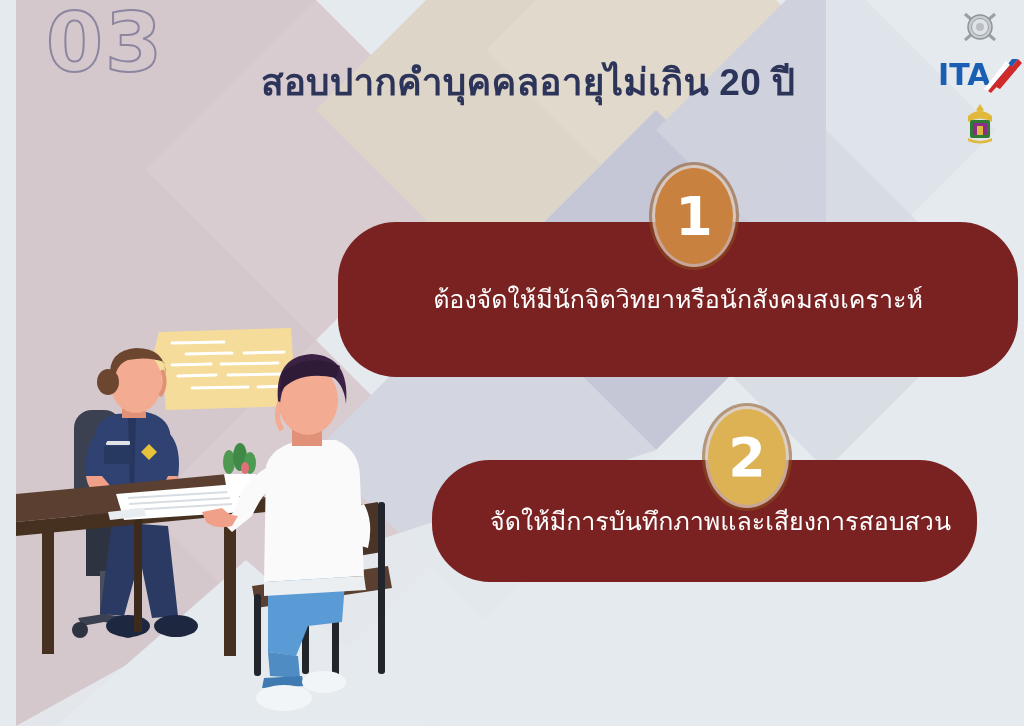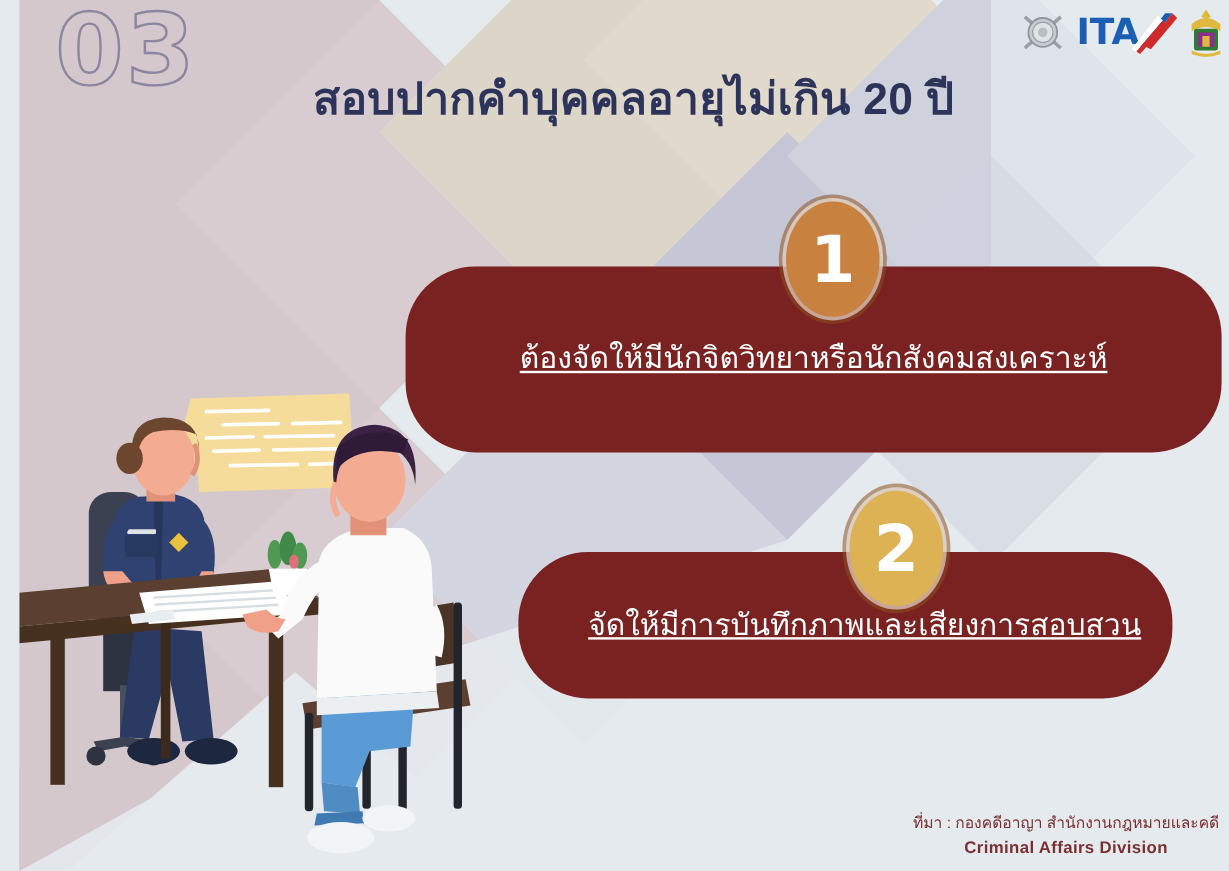--- a/index.html
+++ b/index.html
@@ -25,30 +25,29 @@
     position:absolute; left:30px; top:2px; z-index:20;
     font-size:82px; font-weight:bold; line-height:1;
     color:transparent;
     -webkit-text-stroke:2px #8d86a0;
     letter-spacing:2px;
     font-family:"DejaVu Sans", sans-serif;
   }
 
   
   .logos { position:absolute; right:18px; top:6px; z-index:30;
-           display:flex; align-items:center; gap:7px; }
+           display:flex; align-items:center; gap:7px;flex-direction:column; }
 
   
   .card {
     position:absolute; z-index:15;
     background:#7a2121; border-radius:58px;
     display:flex; align-items:center; justify-content:center;
     color:#fff; text-align:center;
     padding:0 26px;
-    text-decoration:underline;
   }
   .card .line { display:block; white-space:nowrap; font-size:25px; line-height:1.55; font-weight:500; }
   #card-1 { left:322px; top:222px; width:680px; height:155px; }
   #card-2 { left:416px; top:460px; width:545px; height:122px;justify-content:flex-end; }
 
   .badge {
     position:absolute; z-index:25;
     width:78px; height:96px; border-radius:50%;
     display:flex; align-items:center; justify-content:center;
     font-family:"DejaVu Sans", sans-serif;
@@ -137,24 +136,20 @@
     </div>
   </div>
 
   <div class="badge" id="badge-2">2</div>
   <div class="card" id="card-2">
     <div>
       <span class="line">จัดให้มีการบันทึกภาพและเสียงการสอบสวน</span>
     </div>
   </div>
 
-  <div class="footer">
-    <div class="l1">ที่มา : กองคดีอาญา สำนักงานกฎหมายและคดี</div>
-    <div class="l2">Criminal Affairs Division</div>
-  </div>
 
   <svg id="illustration" viewBox="0 0 400 400">
 
     <g>
       <path d="M143 6 L275 2 L280 80 L150 84 L148 60 L118 68 L133 44 Z" fill="#f5dc9a"></path>
       <g stroke="#ffffff" stroke-width="3" stroke-linecap="round">
         <line x1="156" y1="17" x2="208" y2="16"></line>
         <line x1="170" y1="28" x2="216" y2="27"></line>
         <line x1="228" y1="27" x2="268" y2="26"></line>
         <line x1="156" y1="39" x2="195" y2="38"></line>

